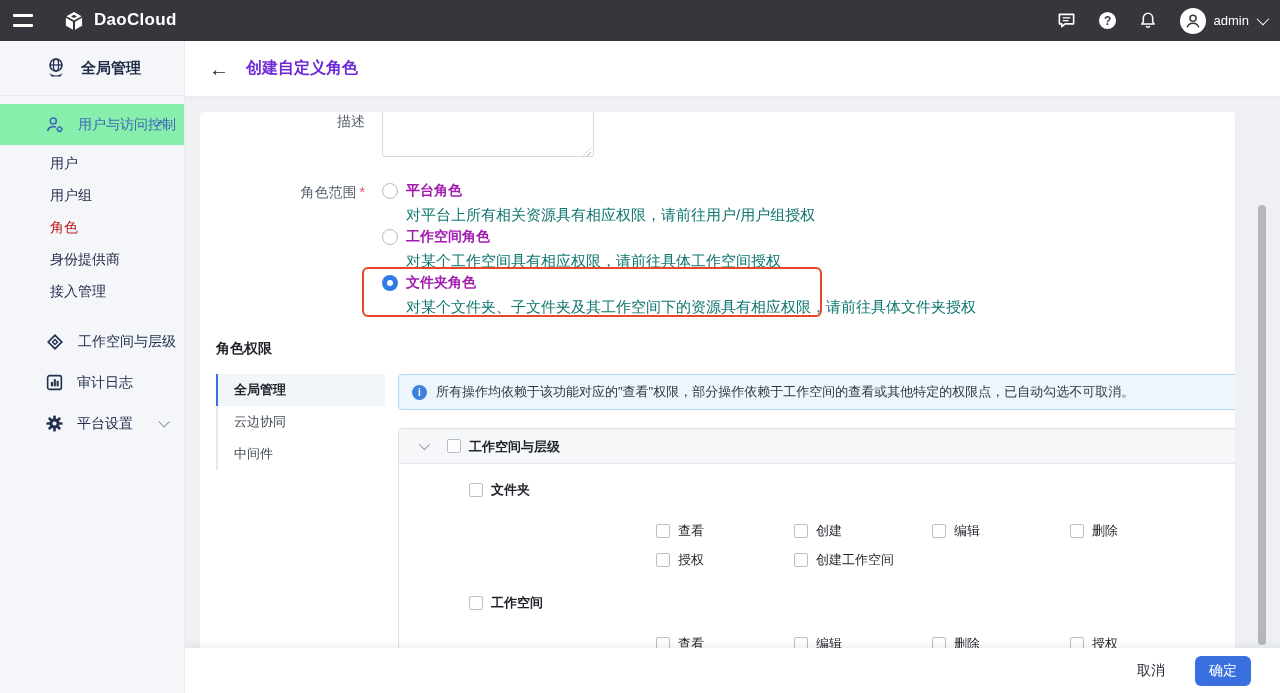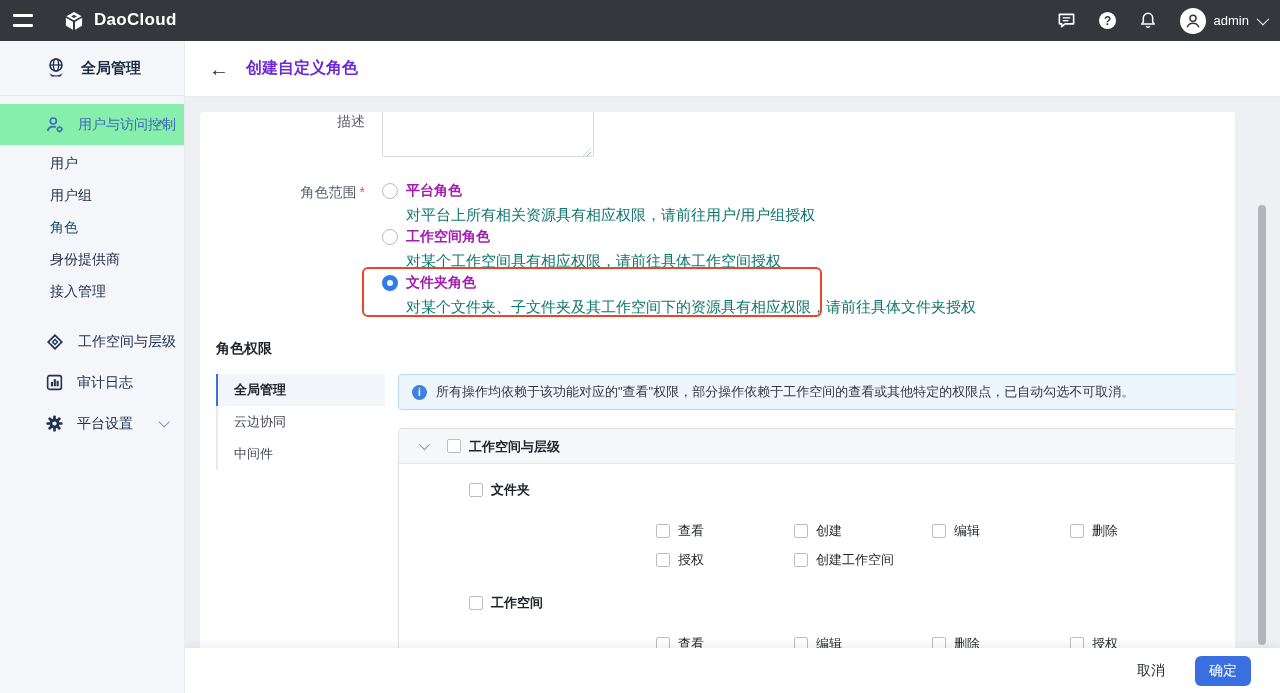--- a/index.html
+++ b/index.html
@@ -24,21 +24,21 @@
   .side-home { height:55px; display:flex; align-items:center; padding-left:44px; gap:13px; font-size:15px; font-weight:600; color:#1e2b43; border-bottom:1px solid #e7e9ee; cursor:pointer; }
   .grp { height:41px; display:flex; align-items:center; padding-left:45px; gap:13px; font-size:14px; font-weight:500; color:#22314e; position:relative; cursor:pointer; }
   .grp .grp-chev { position:absolute; right:18px; width:8px; height:8px; border-right:1.5px solid #8a93a5; border-bottom:1.5px solid #8a93a5; }
   .grp .up { transform:rotate(-135deg) translateY(-2px); border-color:#3f68b8; }
   .grp .down { transform:rotate(45deg) translateY(-3px); }
   .grp.active { background:#86efac; color:#3f68b8; }
   .grp.first { margin-top:8px; }
   .grp.after-list { margin-top:8px; }
   .sublist { padding:3px 0 5px 0; }
   .sub { height:32px; display:flex; align-items:center; padding-left:50px; font-size:14px; color:#232f4b; cursor:pointer; }
-  .sub.active { color:#0c4a6e; }
+  .sub.active { color:#b91c1c; }
 
   
   .page-header { position:absolute; top:41px; left:185px; right:0; height:56px; background:#fff; border-bottom:1px solid #e8eaee; display:flex; align-items:center; padding-left:24px; gap:17px; z-index:10; }
   .back-arrow { font-size:20px; font-weight:bold; color:#1b2333; cursor:pointer; line-height:1; }
   .page-title { font-size:16px; font-weight:bold; color:#6d28d9; }
 
   
   .content { position:absolute; top:97px; left:185px; right:0; bottom:45px; background:#eef0f4; overflow:hidden; }
   .card { position:absolute; left:15px; top:15px; width:1035px; bottom:0; background:#fff; border-radius:4px 4px 0 0; overflow:hidden; }
 

